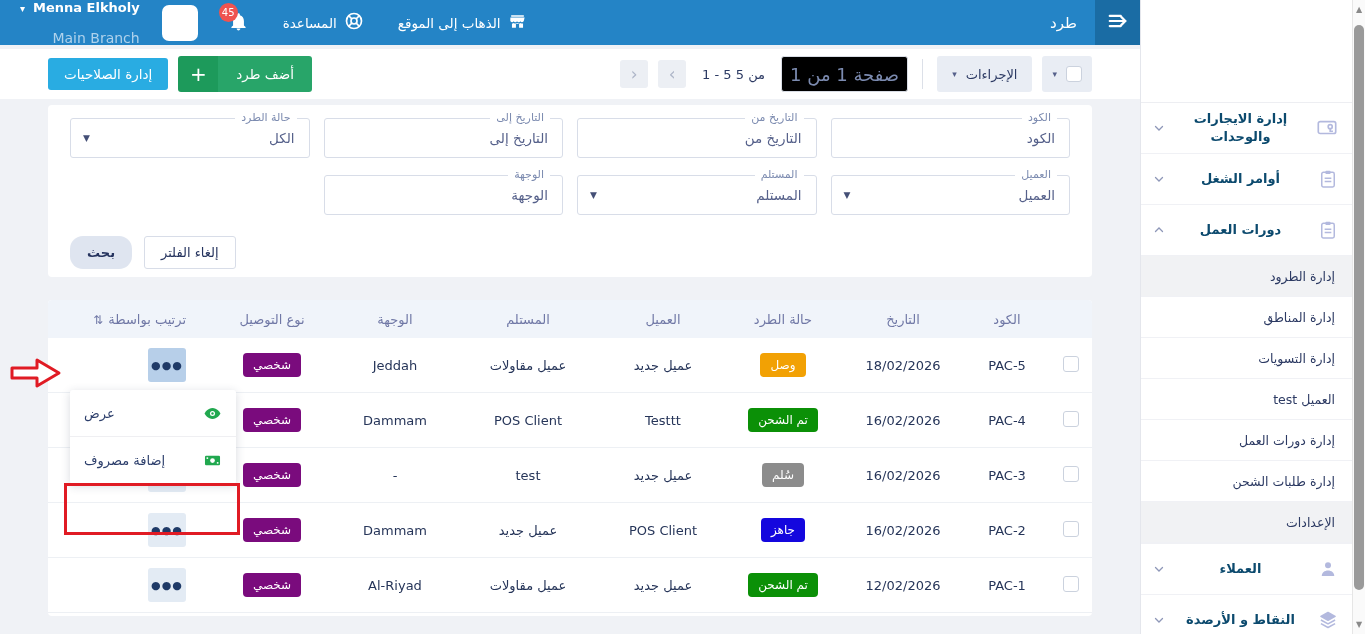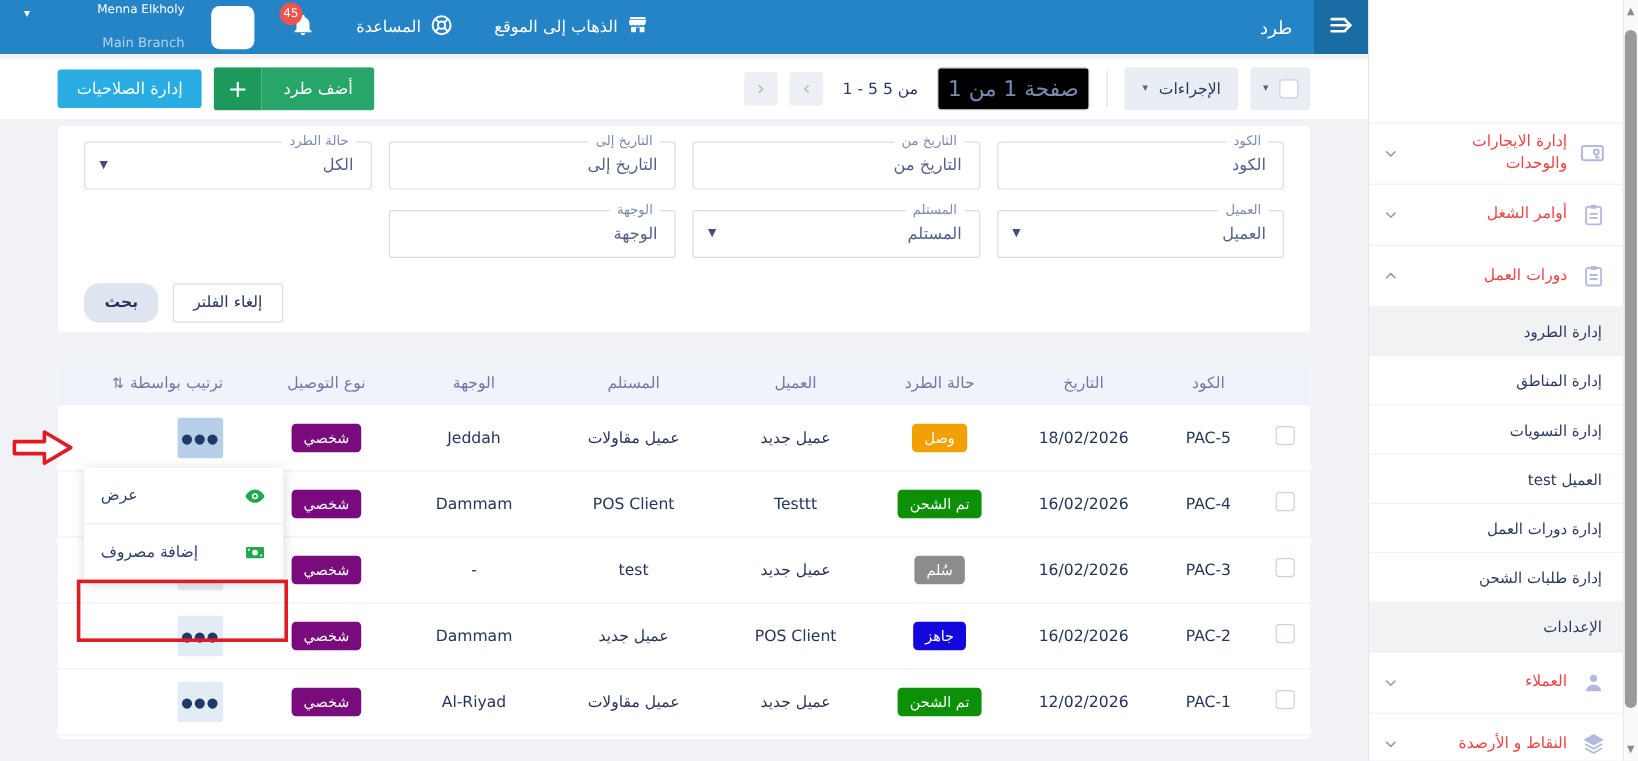--- a/index.html
+++ b/index.html
@@ -18,32 +18,32 @@
     font-size:13.5px; margin-left:34px; cursor:pointer; }
   .bell-wrap { position:relative; margin-left:30px; cursor:pointer; }
   .badge { position:absolute; top:-8px; left:-9px; background:#EF5350; color:#fff;
     font-size:10px; min-width:19px; height:19px; border-radius:50%;
     display:flex; align-items:center; justify-content:center; }
   .avatar { width:36px; height:36px; background:#fff; border-radius:7px;
     margin-left:22px; cursor:pointer; }
   .user { display:flex; align-items:flex-start; gap:8px; margin-left:20px;
     cursor:pointer; }
   .user .u-txt { text-align:right; }
-  .u-name { color:#fff; font-size:10px; font-weight:normal; direction:ltr;margin-left:48px; }
-  .u-branch { color:#AFD2EC; font-size:11px; direction:ltr;margin-top:15px; }
+  .u-name { color:#fff; font-size:13px; font-weight:bold; direction:ltr; }
+  .u-branch { color:#AFD2EC; font-size:14px; direction:ltr;margin-top:15px; }
   .u-caret { color:#fff; font-size:10px; margin-top:3px; }
 
   
   .sidebar { position:absolute; top:0; right:13px; bottom:0; width:212px;
     background:#fff; border-left:1px solid #E4E6EC; z-index:4; }
   .sb-head { height:103px; border-bottom:1px solid #EDEEF2; }
   .sb-item { display:flex; align-items:center; padding:0 14px 0 12px; gap:10px;
     min-height:51px; border-bottom:1px solid #F0F1F5; cursor:pointer; }
   .sb-ic { color:#B3B9DE; flex:0 0 22px; display:flex; }
-  .sb-label { flex:1; text-align:right; color:#ef4444; font-weight:normal;
+  .sb-label { flex:1; text-align:center; color:#0c4a6e; font-weight:bold;
     font-size:13px; line-height:1.35; }
   .sb-chev { color:#8E97B8; display:flex; }
   .sb-sub { border-bottom:1px solid #F0F1F5; }
   .sb-sub-item { height:41px; line-height:41px; padding:0 17px;
     text-align:right; color:#2C3A63; font-size:12.5px;
     border-bottom:1px solid #F0F1F5; cursor:pointer; background:#fff; }
   .sb-sub-item.active { background:#F1F2F4; }
 
   
   .vscroll { position:absolute; top:0; right:0; bottom:0; width:13px;

